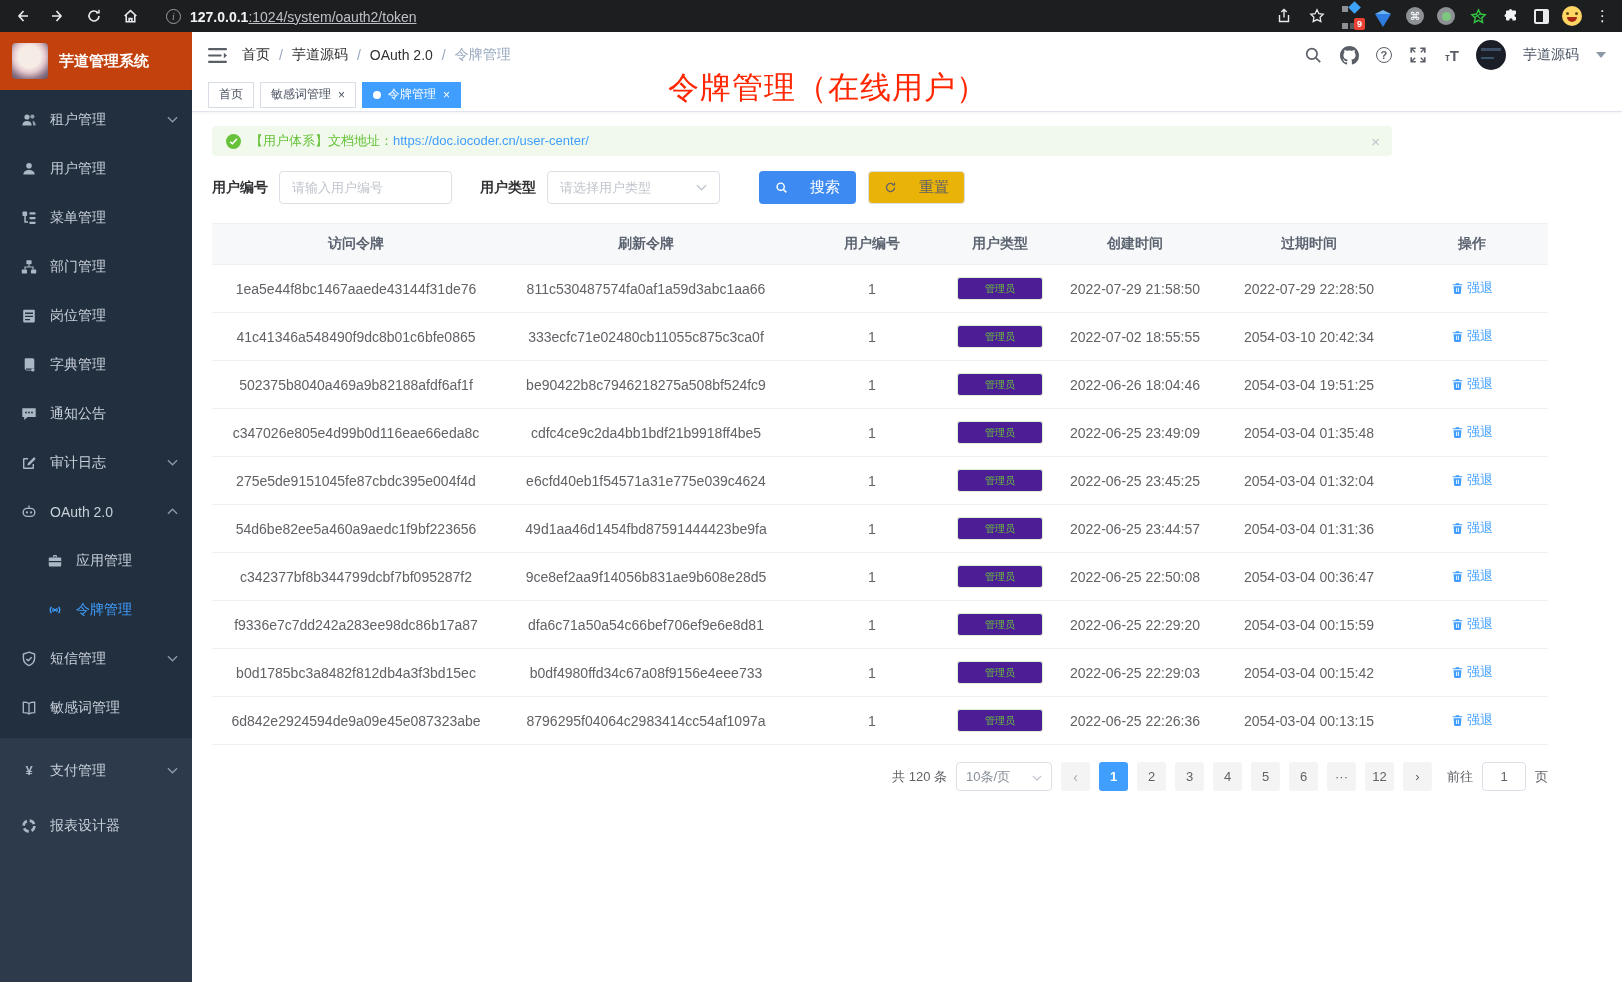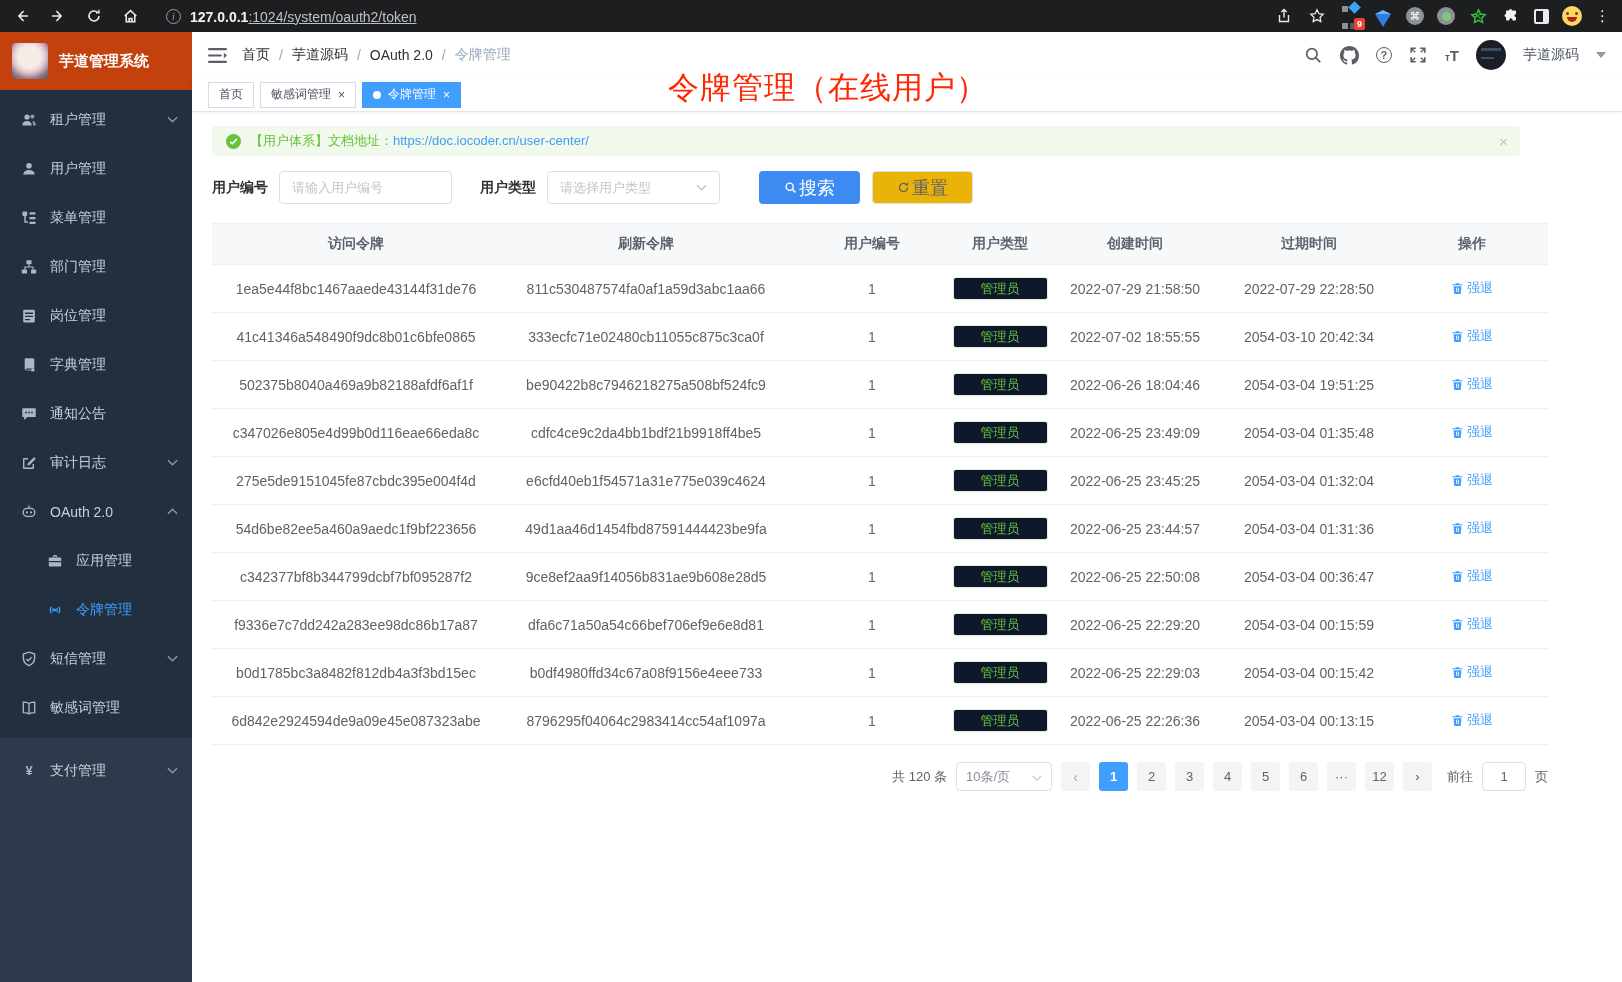--- a/index.html
+++ b/index.html
@@ -82,45 +82,45 @@
   .tag.active{background:#409eff;border-color:#409eff;color:#fff;}
   .tag.active .t-dot{display:inline-block;}
   .tag .t-close{font-size:12px;line-height:1;}
 
   .annotation{position:absolute;left:668px;top:35px;font-size:31px;color:#ff2600;font-weight:500;
     letter-spacing:1px;z-index:9;white-space:nowrap;}
 
   
   .content{padding:14px 0 0 20px;width:1356px;}
   .alert{height:30px;background:#f0f9eb;border-radius:4px;display:flex;align-items:center;
-    padding:0 14px;gap:9px;font-size:13px;color:#67c23a;position:relative;width:1308px;}
+    padding:0 14px;gap:9px;font-size:13px;color:#67c23a;position:relative;width:1180px;}
   .alert-check{width:15px;height:15px;border-radius:50%;background:#67c23a;display:flex;align-items:center;justify-content:center;flex-shrink:0;}
   .alert a{color:#409eff;text-decoration:none;}
   .alert-close{position:absolute;right:12px;color:#c0c4cc;font-size:15px;cursor:pointer;}
 
   .filters{display:flex;align-items:center;margin-top:15px;font-size:14px;}
   .f-label{font-weight:bold;color:#303133;margin-right:11px;white-space:nowrap;}
   .inp,.sel{width:173px;height:33px;border:1px solid #dcdfe6;border-radius:4px;padding:0 12px;
     font-size:13px;color:#606266;background:#fff;}
   .inp::placeholder{color:#c0c4cc;}
   .sel{display:flex;align-items:center;justify-content:space-between;cursor:pointer;margin-right:11px;}
   .sel .ph{color:#c0c4cc;}
   .sel .sel-arrow{color:#c0c4cc;display:inline-flex;}
   .gap28{width:28px;}
-  .btn{height:33px;border-radius:4px;display:inline-flex;align-items:center;gap:2px;font-size:18px;
-    cursor:pointer;border:1px solid transparent;padding:0 24px;white-space:nowrap;}
+  .btn{height:33px;border-radius:4px;display:inline-flex;align-items:center;gap:22px;font-size:15px;
+    cursor:pointer;border:1px solid transparent;padding:0 15px;white-space:nowrap;}
   .btn-primary{background:#3d8af2;color:#fff;margin-left:28px;}
   .btn-plain{background:#eab308;border-color:#dcdfe6;color:#606266;margin-left:12px;text-align:center;}
 
   table.grid{width:1336px;margin-top:19px;border-collapse:collapse;font-size:14px;color:#606266;table-layout:fixed;}
   .grid th{background:#f7f8fa;font-weight:bold;color:#5c6370;height:41px;text-align:center;
     border-top:1px solid #eef0f4;border-bottom:1px solid #eef0f4;white-space:nowrap;}
   .grid td{height:48px;text-align:center;border-bottom:1px solid #eef0f4;white-space:nowrap;overflow:hidden;}
-  .badge-success{display:inline-block;padding:2px 27px;background:#0f172a;border:1px solid #dcf0d2;
-    color:#67c23a;border-radius:3px;font-size:13px;line-height:17px;}
+  .badge-success{display:inline-block;padding:2px 27px;background:#4c1d95;border:1px solid #dcf0d2;
+    color:#67c23a;border-radius:3px;font-size:10px;line-height:17px;}
   .act-link{color:#409eff;cursor:pointer;display:inline-flex;align-items:center;gap:3px;font-size:13px;}
   .act-link svg{width:13px;height:13px;}
 
   .pager{display:flex;align-items:center;justify-content:flex-end;gap:9px;margin-top:17px;
     font-size:13px;color:#606266;width:1336px;}
   .size-sel{width:96px;height:29px;border:1px solid #dcdfe6;border-radius:4px;display:flex;align-items:center;
     justify-content:space-between;padding:0 9px;color:#888f99;cursor:pointer;background:#fff;}
   .pg-btn{min-width:29px;height:29px;background:#f4f4f5;border-radius:3px;display:flex;align-items:center;
     justify-content:center;color:#606266;cursor:pointer;padding:0 5px;font-size:13px;}
   .pg-btn.active{background:#409eff;color:#fff;font-weight:bold;}
@@ -362,20 +362,28 @@
     <div class="sidebar-bottom">
         <div class="menu-item">
           <span class="mi-icon">¥</span>
           <span class="mi-label">支付管理</span>
           <span class="mi-chev down">
             <svg viewBox="0 0 12 7" fill="none" stroke="currentColor" stroke-width="1.5">
               <path d="M1 1l5 5 5-5"></path>
             </svg>
           </span>
         </div>
+        <div class="menu-item">
+          <span class="mi-icon">
+            <svg viewBox="0 0 16 16" width="16" height="16" fill="currentColor" xmlns="http://www.w3.org/2000/svg">
+              <circle cx="8" cy="8" r="5.4" fill="none" stroke="currentColor" stroke-width="2.6" stroke-dasharray="5.6 2.9"></circle>
+            </svg>
+          </span>
+          <span class="mi-label">报表设计器</span>
+        </div>
       </div>
   </div>
 
   <div class="main">
     <div class="app-header">
       <span class="hamburger">
         <svg viewBox="0 0 18 14" width="19" height="15" fill="#5a5e66">
             <rect y="0" width="18" height="2" rx="1"></rect>
             <rect y="6" width="13" height="2" rx="1"></rect>
             <path d="M15 4.5 18 7l-3 2.5z"></path>

